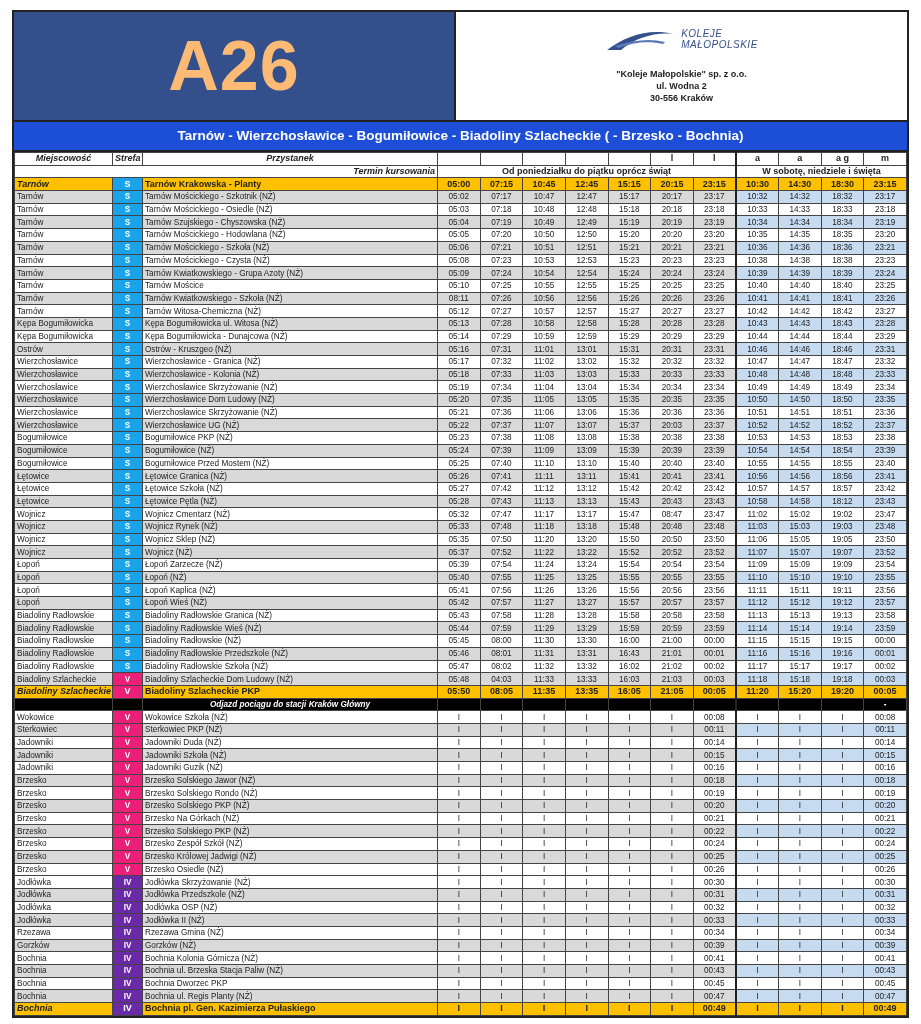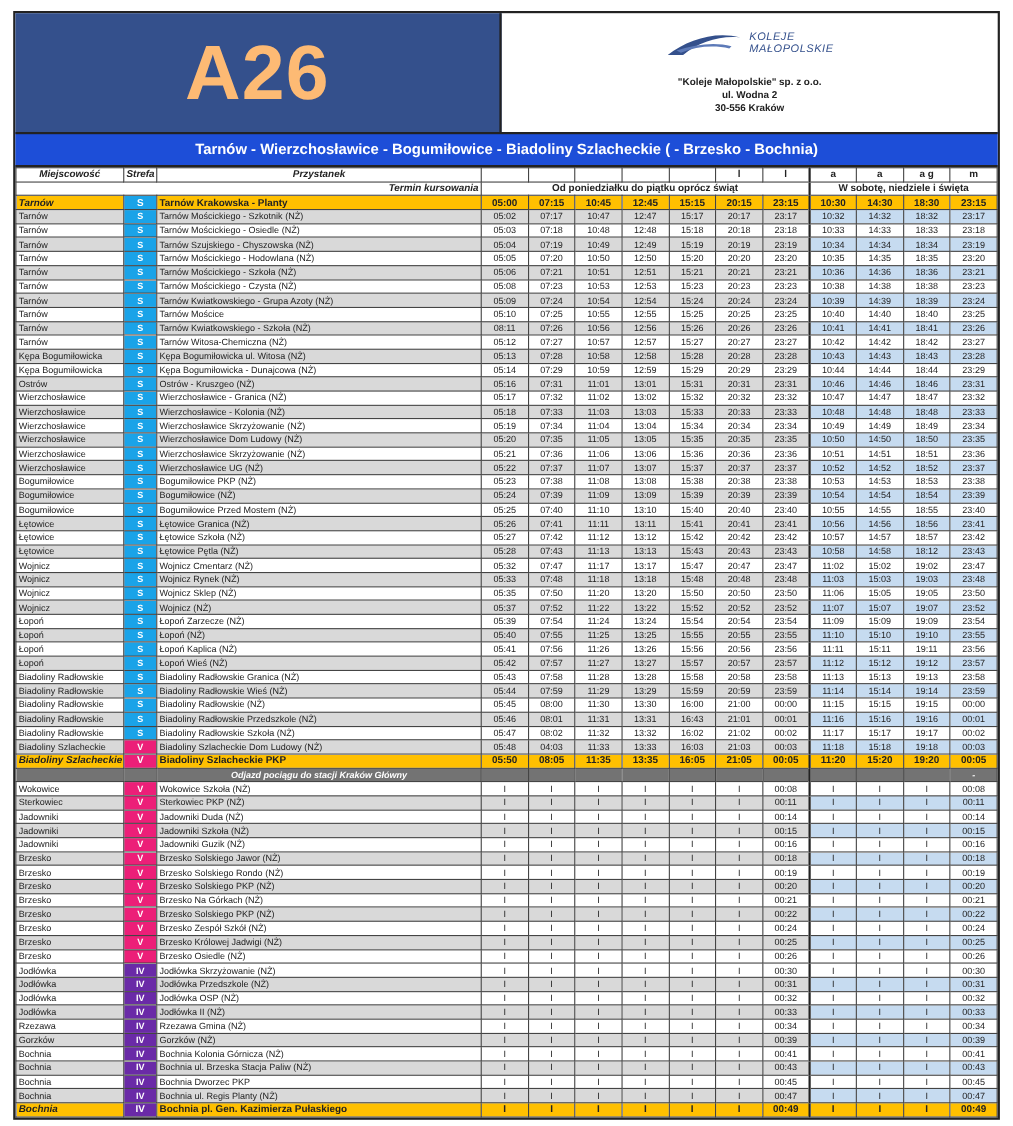--- a/index.html
+++ b/index.html
@@ -28,21 +28,21 @@
   tr.odd td.r { background:#ffffff; }
   tr.even td.r { background:#d9d9d9; }
   tr.odd td.we { background:#ffffff; }
   tr.even td.we { background:#c6dbf0; }
   tr.main td { background:#ffc000 !important; font-weight:bold; font-size:9px; }
   tr.main td.loc { font-style:italic; }
   tr.main td.zone-S { background:#1aa3e8 !important; }
   tr.main td.zone-V { background:#ec1f78 !important; }
   tr.main td.zone-IV { background:#6a2aa7 !important; }
   .sep-l { border-left:2px solid #222 !important; }
-  tr.note td { background:#737373; color:#fff; font-style:italic; font-weight:bold; }
+  tr.note td { background:#000000; color:#fff; font-style:italic; font-weight:bold; }
 </style>
 </head>
 <body>
 
 <div class="sheet">
   <div class="top">
     <div class="route-box">
       <span class="route-code">A26</span>
     </div>
     <div class="company-box">
@@ -410,21 +410,21 @@
         </tr>
         <tr class="even">
           <td class="r loc">Wierzchosławice</td>
           <td class="zone zone-S">S</td>
           <td class="r">Wierzchosławice UG (NŻ)</td>
           <td class="r t">05:22</td>
           <td class="r t">07:37</td>
           <td class="r t">11:07</td>
           <td class="r t">13:07</td>
           <td class="r t">15:37</td>
-          <td class="r t">20:37</td>
+          <td class="r t">20:03</td>
           <td class="r t">23:37</td>
           <td class="we t sep-l">10:52</td>
           <td class="we t">14:52</td>
           <td class="we t">18:52</td>
           <td class="we t">23:37</td>
         </tr>
         <tr class="odd">
           <td class="r loc">Bogumiłowice</td>
           <td class="zone zone-S">S</td>
           <td class="r">Bogumiłowice PKP (NŻ)</td>
@@ -522,21 +522,21 @@
         </tr>
         <tr class="odd">
           <td class="r loc">Wojnicz</td>
           <td class="zone zone-S">S</td>
           <td class="r">Wojnicz Cmentarz (NŻ)</td>
           <td class="r t">05:32</td>
           <td class="r t">07:47</td>
           <td class="r t">11:17</td>
           <td class="r t">13:17</td>
           <td class="r t">15:47</td>
-          <td class="r t">20:47</td>
+          <td class="r t">08:47</td>
           <td class="r t">23:47</td>
           <td class="we t sep-l">11:02</td>
           <td class="we t">15:02</td>
           <td class="we t">19:02</td>
           <td class="we t">23:47</td>
         </tr>
         <tr class="even">
           <td class="r loc">Wojnicz</td>
           <td class="zone zone-S">S</td>
           <td class="r">Wojnicz Rynek (NŻ)</td>

